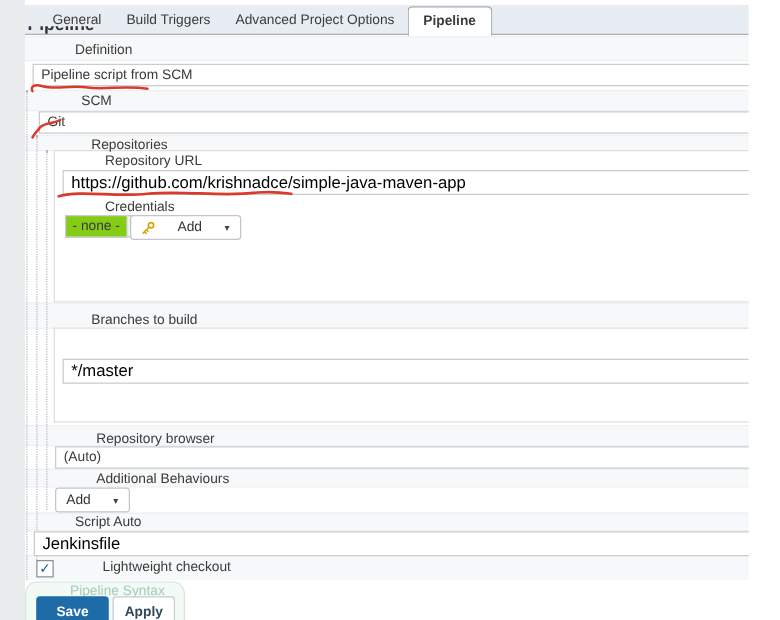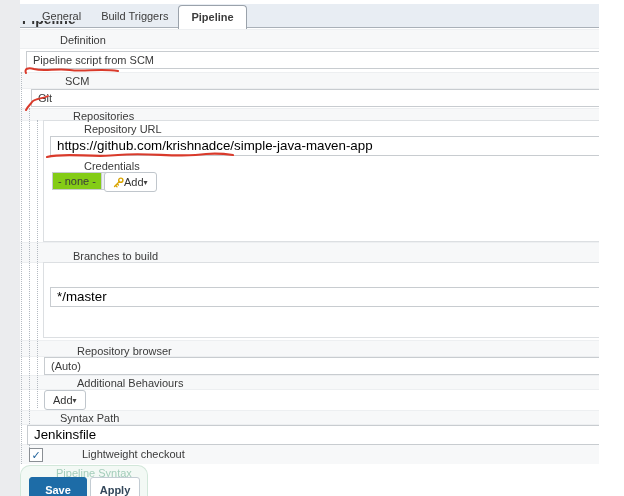--- a/index.html
+++ b/index.html
@@ -36,21 +36,21 @@
     z-index:3;height:16px;line-height:16px;background:#fff;
     border:1px solid #c8ccd0;padding-left:6px;white-space:nowrap;overflow:hidden;
   }
   .box{z-index:2;background:#fff;border:1px solid #dcdfe2;border-right:none;}
   
   .mini-select{z-index:3;display:flex;height:18px;}
   .mini-select .txt{border:1px solid #c8ccd0;background:#84cc16;line-height:16px;padding:0 5px;}
   .mini-select .chev{border:1px solid #c8ccd0;border-left:none;background:#eef0f2;
     width:13px;display:flex;align-items:center;justify-content:center;color:#566;font-size:9px;}
   .btn{
-    z-index:3;display:inline-flex;align-items:center;justify-content:center;gap:0;
+    z-index:3;display:inline-flex;align-items:center;justify-content:center;gap:18px;
     background:#fff;border:1px solid #c0c6cc;border-radius:3px;color:#333;
     height:18px;padding:0 8px;cursor:pointer;white-space:nowrap;
   }
   .caret{font-size:8px;color:#444;}
   
   .checkbox{
     z-index:3;width:12px;height:12px;background:#fff;border:1px solid #8a8f94;
     display:flex;align-items:center;justify-content:center;
     color:#1c5f99;font-size:11px;font-weight:bold;line-height:12px;
   }
@@ -95,20 +95,21 @@
   <div class="abs stripe white" style="top:356px;height:19px;"></div>
   <div class="abs stripe gray" style="top:375px;height:14px;"></div>
   <div class="abs stripe white" style="top:389px;height:21px;"></div>
   <div class="abs stripe gray" style="top:410px;height:14px;"></div>
   <div class="abs stripe white" style="top:424px;height:20px;"></div>
   <div class="abs stripe gray" style="top:444px;height:19px;"></div>
 
   <div class="abs tabbar">
     <div class="tab">General</div>
     <div class="tab">Build Triggers</div>
+    <div class="tab">Advanced Project Options</div>
     <div class="tab active">Pipeline</div>
   </div>
 
   <div class="abs clipped-heading">
     <span>Pipeline</span>
   </div>
 
   <div class="abs guide" style="left:21px;top:72px;height:392px;"></div>
   <div class="abs guide" style="left:29px;top:108px;height:344px;"></div>
   <div class="abs guide" style="left:37px;top:120px;height:288px;"></div>
@@ -157,21 +158,21 @@
 
   <div class="abs lbl" style="left:45px;top:345px;">Repository browser</div>
   <div class="abs field" style="left:44px;top:357px;right:-2px;">(Auto)</div>
 
   <div class="abs lbl" style="left:45px;top:377px;">Additional Behaviours</div>
   <div class="abs btn" style="left:44px;top:390px;">
     <span>Add</span>
     <span class="caret">▾</span>
   </div>
 
-  <div class="abs lbl" style="left:28px;top:412px;">Syntax Path</div>
+  <div class="abs lbl" style="left:28px;top:412px;">Script Auto</div>
   <input class="abs field" style="left: 27px; top: 425px; right: -2px;" value="Jenkinsfile">
 
   <div class="abs checkbox" style="left:29px;top:448px;" data-checked="true">
     <span class="mark">✓</span>
   </div>
   <div class="abs lbl" style="left:50px;top:448px;">Lightweight checkout</div>
 
   <div class="abs savebar"></div>
   <div class="abs syntax-link">Pipeline Syntax</div>
   <div class="abs btn-save">Save</div>

